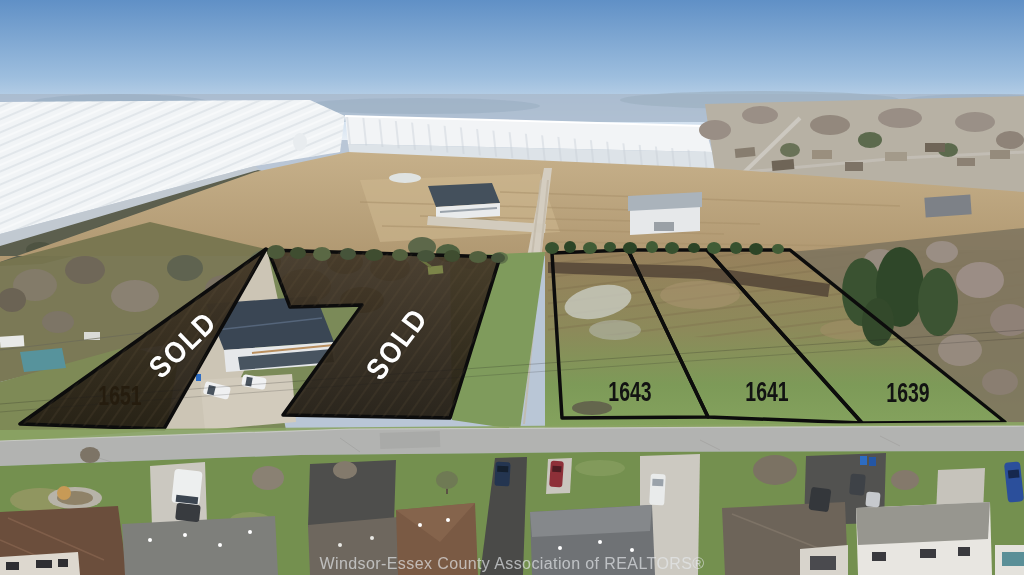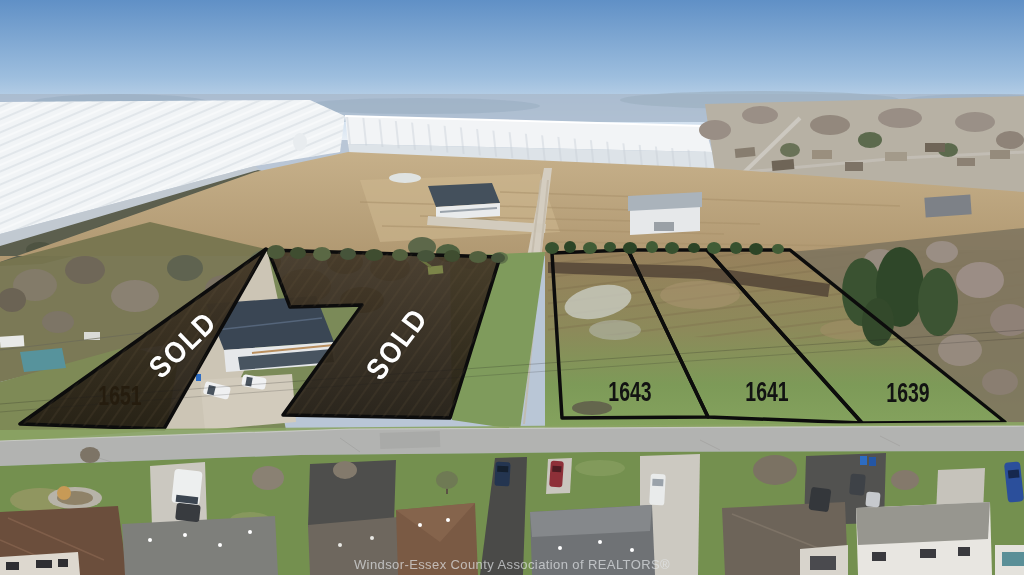--- a/index.html
+++ b/index.html
@@ -10,21 +10,21 @@
   .sold{font-weight:bold;font-size:30px;color:#ffffff;letter-spacing:2px;
         text-shadow:0 0 2px rgba(0,0,0,.45);}
   #sold-1651{left:183px;top:345px;transform:translate(-50%,-50%) rotate(-44deg) scaleX(.88);}
   #sold-center{left:397px;top:344px;transform:translate(-50%,-50%) rotate(-53deg) scaleX(.88);}
   .lotnum{font-weight:bold;font-size:27px;color:#121212;}
   #num-1651{left:120px;top:396px;transform:translate(-50%,-50%) scaleX(.72);color:#251c0e;opacity:.95;}
   #num-1643{left:630px;top:392px;transform:translate(-50%,-50%) scaleX(.72);}
   #num-1641{left:767px;top:392px;transform:translate(-50%,-50%) scaleX(.72);}
   #num-1639{left:908px;top:393px;transform:translate(-50%,-50%) scaleX(.72);}
   .watermark{left:512px;top:564px;transform:translate(-50%,-50%);
-             font-size:13px;letter-spacing:.4px;color:rgba(228,231,235,.68);}
+             font-size:16px;letter-spacing:.4px;color:rgba(228,231,235,.68);}
 </style>
 </head>
 <body>
 
 <div class="stage">
 <svg width="1024" height="575" viewBox="0 0 1024 575">
   <defs>
     <linearGradient id="sky" x1="0" y1="0" x2="0" y2="1">
       <stop offset="0" stop-color="#6090c6"></stop>
           <stop offset=".55" stop-color="#9dbede"></stop>

